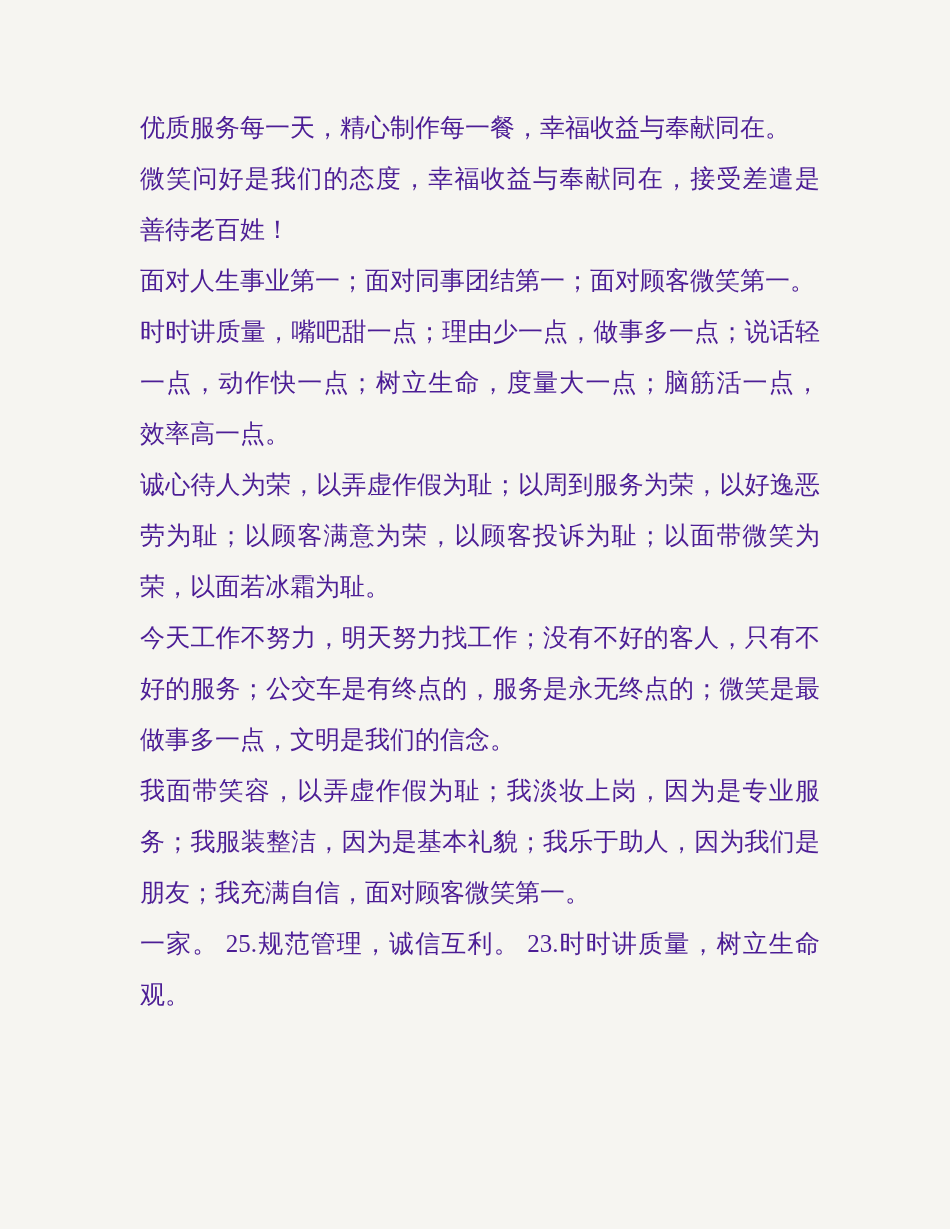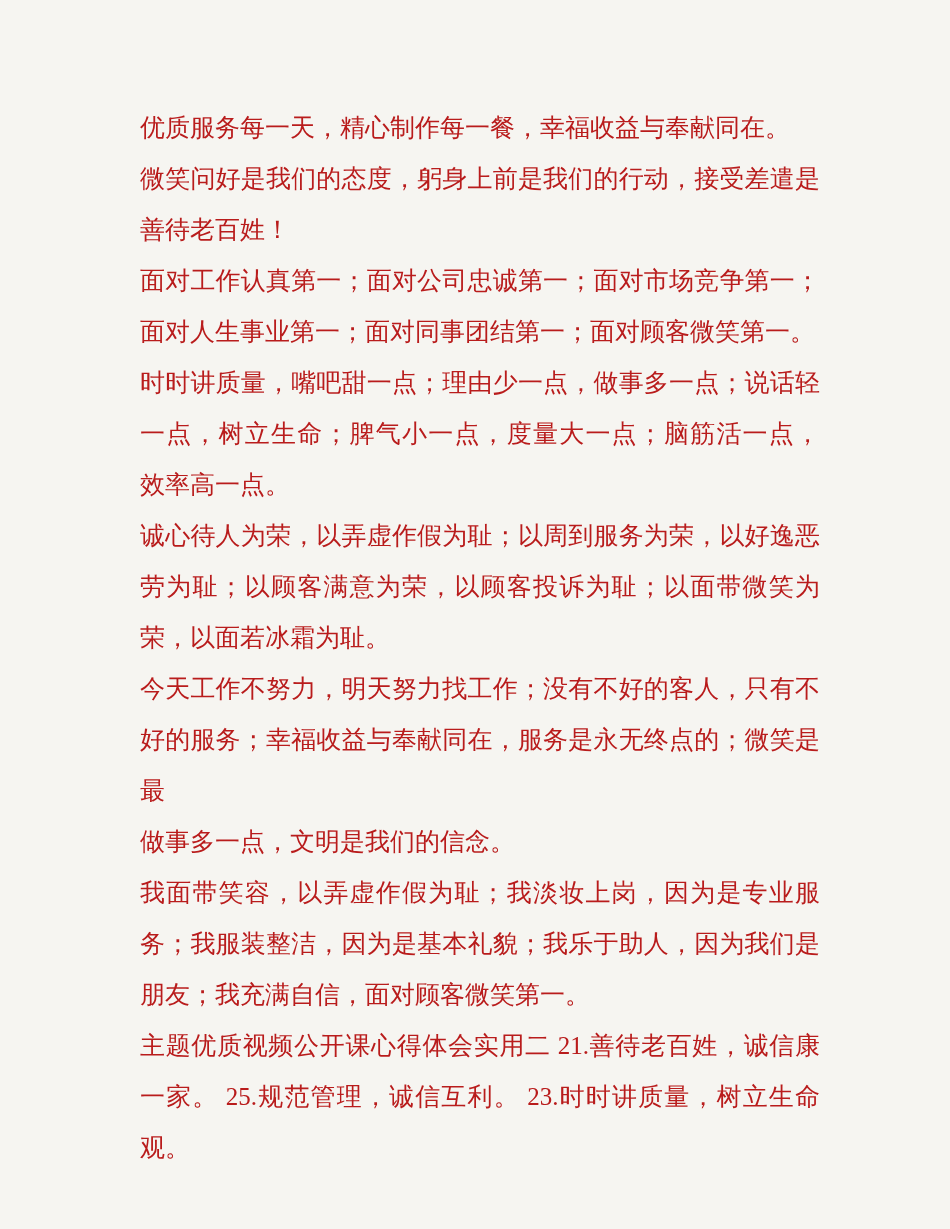--- a/index.html
+++ b/index.html
@@ -38,51 +38,49 @@
   }
   .line.para-end {
     text-align: left;
     text-align-last: left;
   }
 </style>
 </head>
 <body style="background: rgb(246, 245, 241);">
 
 <div class="page">
-  <div class="text-block" id="text-block" style="color: #b91c1c;">
+  <div class="text-block" id="text-block" style="color: #4c1d95;">
       <div class="paragraph">
         <div class="line para-end">优质服务每一天，精心制作每一餐，幸福收益与奉献同在。</div>
       </div>
       <div class="paragraph">
-        <div class="line">微笑问好是我们的态度，躬身上前是我们的行动，接受差遣是</div>
+        <div class="line">微笑问好是我们的态度，幸福收益与奉献同在，接受差遣是</div>
         <div class="line para-end">善待老百姓！</div>
       </div>
       <div class="paragraph">
-        <div class="line">面对工作认真第一；面对公司忠诚第一；面对市场竞争第一；</div>
         <div class="line para-end">面对人生事业第一；面对同事团结第一；面对顾客微笑第一。</div>
       </div>
       <div class="paragraph">
         <div class="line">时时讲质量，嘴吧甜一点；理由少一点，做事多一点；说话轻</div>
-        <div class="line">一点，树立生命；脾气小一点，度量大一点；脑筋活一点，</div>
+        <div class="line">一点，动作快一点；树立生命，度量大一点；脑筋活一点，</div>
         <div class="line para-end">效率高一点。</div>
       </div>
       <div class="paragraph">
         <div class="line">诚心待人为荣，以弄虚作假为耻；以周到服务为荣，以好逸恶</div>
         <div class="line">劳为耻；以顾客满意为荣，以顾客投诉为耻；以面带微笑为</div>
         <div class="line para-end">荣，以面若冰霜为耻。</div>
       </div>
       <div class="paragraph">
         <div class="line">今天工作不努力，明天努力找工作；没有不好的客人，只有不</div>
-        <div class="line">好的服务；幸福收益与奉献同在，服务是永无终点的；微笑是最</div>
+        <div class="line">好的服务；公交车是有终点的，服务是永无终点的；微笑是最</div>
         <div class="line para-end">做事多一点，文明是我们的信念。</div>
       </div>
       <div class="paragraph">
         <div class="line">我面带笑容，以弄虚作假为耻；我淡妆上岗，因为是专业服</div>
         <div class="line">务；我服装整洁，因为是基本礼貌；我乐于助人，因为我们是</div>
         <div class="line para-end">朋友；我充满自信，面对顾客微笑第一。</div>
       </div>
       <div class="paragraph">
-        <div class="line">主题优质视频公开课心得体会实用二 21.善待老百姓，诚信康</div>
         <div class="line">一家。 25.规范管理，诚信互利。 23.时时讲质量，树立生命</div>
         <div class="line para-end">观。</div>
       </div>
     </div>
 </div>
 
 </body></html>

